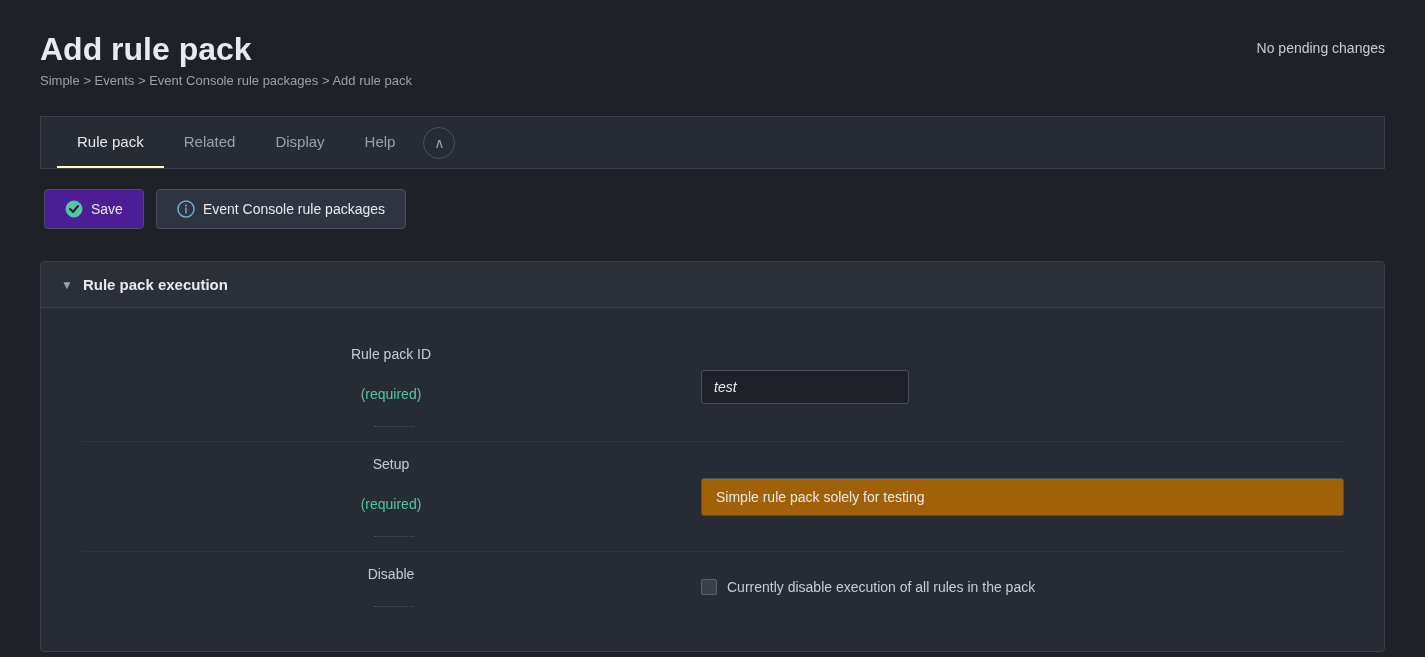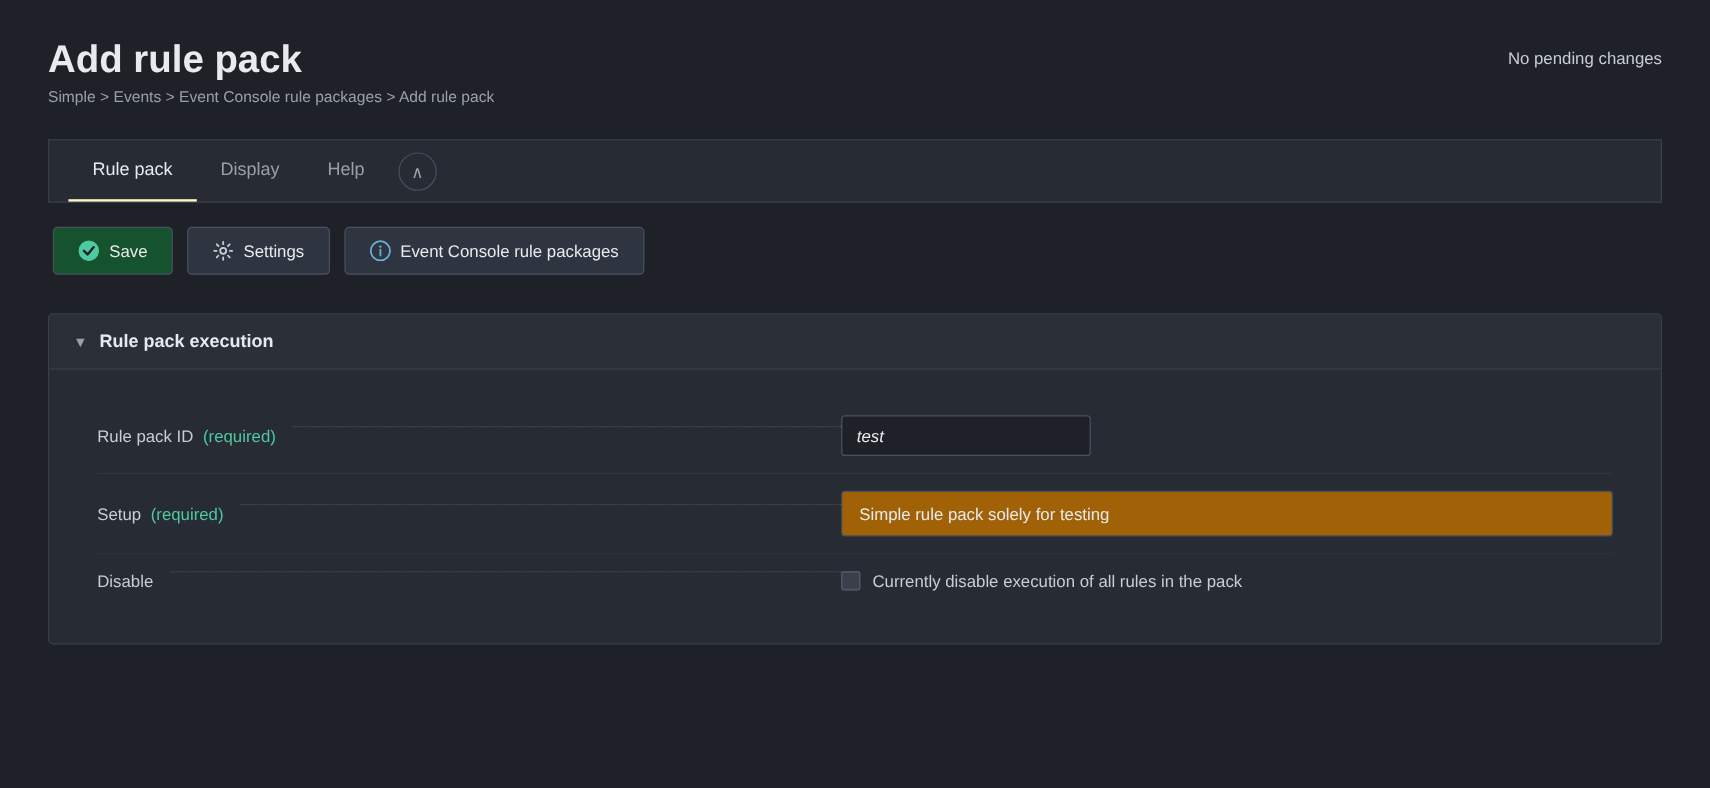--- a/index.html
+++ b/index.html
@@ -101,21 +101,21 @@
       padding: 10px 20px;
       border-radius: 4px;
       font-size: 14px;
       font-weight: 500;
       cursor: pointer;
       border: none;
       text-decoration: none;
     }
 
     .btn-save {
-      background-color: #14532d;
+      background-color: #4c1d95;
       color: #e8eaed;
       border: 1px solid #4a5060;
     }
 
     .btn-settings {
       background-color: #2e3440;
       color: #e8eaed;
       border: 1px solid #4a5060;
     }
 
@@ -169,26 +169,27 @@
       padding: 14px 0;
       border-bottom: 1px solid #2e3440;
     }
 
     .form-row:last-child {
       border-bottom: none;
     }
 
     .form-label {
       display: flex;
-      align-items: flex-start;
-      gap: 8px;
+      align-items: center;
+      gap: 24px;
       width: 620px;
       flex-shrink: 0;
       color: #c8ccd4;
       font-size: 14px;
+      flex-direction: column;
     }
 
     .form-label-text {
       font-size: 14px;
       color: #c8ccd4;
     }
 
     .form-label-required {
       color: #4ec9a0;
       font-size: 14px;
@@ -269,45 +270,37 @@
         <span>Event Console rule packages</span>
         <span> &gt; </span>
         <span>Add rule pack</span>
       </div>
     </div>
     <div class="pending-changes">No pending changes</div>
   </div>
 
   <div class="tab-bar">
     <div class="tab-item active">Rule pack</div>
+    <div class="tab-item">Related</div>
     <div class="tab-item">Display</div>
     <div class="tab-item">Help</div>
     <div class="tab-chevron">
       <span>∧</span>
     </div>
   </div>
 
   <div class="action-bar">
     <button class="btn btn-save">
       <span class="btn-icon save-icon">
         <svg width="18" height="18" viewBox="0 0 18 18" fill="none">
           <circle cx="9" cy="9" r="8" fill="#4ec9a0" stroke="#4ec9a0"></circle>
           <polyline points="5,9 8,12 13,6" stroke="#1e2228" stroke-width="2" fill="none" stroke-linecap="round" stroke-linejoin="round"></polyline>
         </svg>
       </span>
       <span>Save</span>
-    </button>
-    <button class="btn btn-settings">
-      <span class="btn-icon">
-        <svg width="18" height="18" viewBox="0 0 18 18" fill="none">
-          <circle cx="9" cy="9" r="2.5" stroke="#c8ccd4" stroke-width="1.5"></circle>
-          <path d="M9 1.5v2M9 14.5v2M1.5 9h2M14.5 9h2M3.6 3.6l1.4 1.4M13 13l1.4 1.4M3.6 14.4l1.4-1.4M13 5l1.4-1.4" stroke="#c8ccd4" stroke-width="1.5" stroke-linecap="round"></path>
-        </svg>
-      </span>
-      <span>Settings</span>
     </button>
     <button class="btn btn-event-console">
       <span class="btn-icon info-circle">
         <svg width="18" height="18" viewBox="0 0 18 18" fill="none">
           <circle cx="9" cy="9" r="8" stroke="#6baed6" stroke-width="1.5"></circle>
           <line x1="9" y1="8" x2="9" y2="13" stroke="#6baed6" stroke-width="1.5" stroke-linecap="round"></line>
           <circle cx="9" cy="5.5" r="1" fill="#6baed6"></circle>
         </svg>
       </span>
       <span>Event Console rule packages</span>

